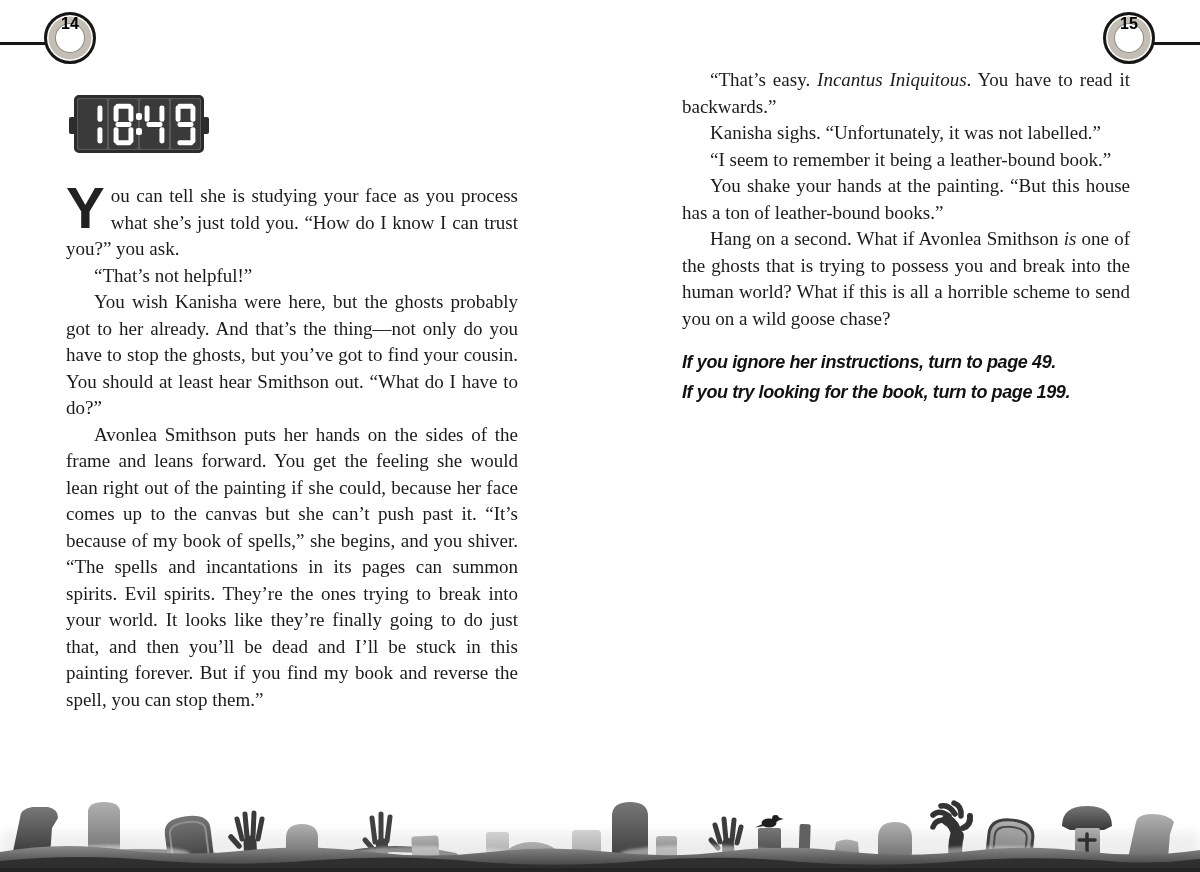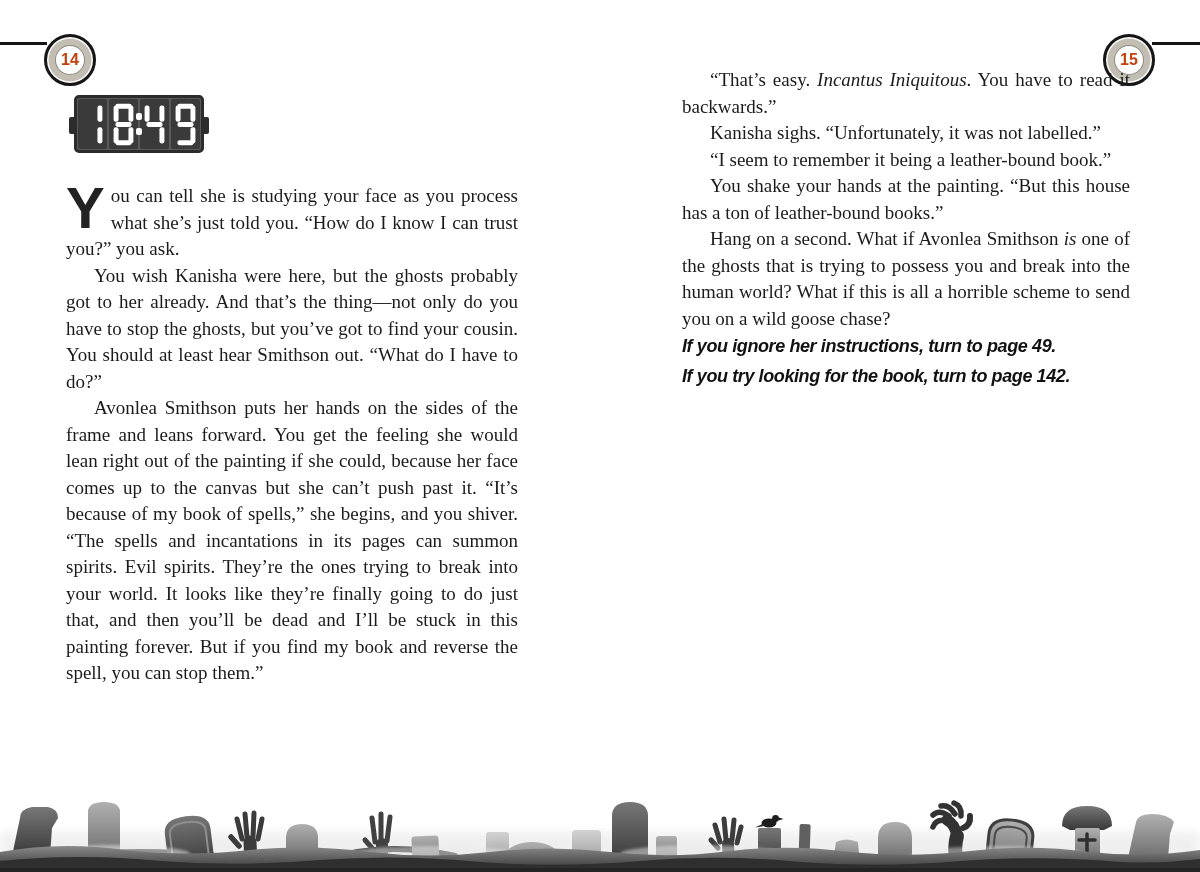--- a/index.html
+++ b/index.html
@@ -3,25 +3,25 @@
 <meta charset="utf-8">
 <style>
   html,body{margin:0;padding:0;background:#fff;}
   .spread{position:relative;width:1200px;height:872px;background:#ffffff;overflow:hidden;
           font-family:"Liberation Serif",serif;color:#1b1b1b;}
 
   
   .rule{position:absolute;top:42px;height:3px;background:#161616;}
   .rule.l{left:0;width:47px;}
   .rule.r{left:1152px;width:48px;}
-  .badge{position:absolute;top:34px;width:52px;height:52px;box-sizing:border-box;border-radius:50%;
+  .badge{position:absolute;top:12px;width:52px;height:52px;box-sizing:border-box;border-radius:50%;
          background:#fff;border:3px solid #161616;
          box-shadow:inset 0 0 0 1.5px #ffffff, inset 0 0 0 8px #c3beb3, inset 0 0 0 9px #8f8a80;
-         display:flex;align-items:center;justify-content:center;
-         font-family:"Liberation Sans",sans-serif;font-weight:700;font-size:16px;color:#c2410c;}
+         display:flex;justify-content:center;
+         font-family:"Liberation Sans",sans-serif;font-weight:700;font-size:16px;color:#000000;}
   .badge.l{left:44px;} .badge.r{left:1103px;}
 
   
   .clock{position:absolute;left:74px;top:95px;display:flex;gap:2px;background:#5a5a5a;
          border:3px solid #2c2c2c;border-radius:5px;padding:1px;}
   .clock .tile{width:29px;height:50px;background:#3a3a3a;border-radius:2px;
                display:flex;align-items:center;justify-content:center;}
   .clock::before,.clock::after{content:"";position:absolute;top:19px;width:7px;height:17px;
                background:#2c2c2c;border-radius:2px;}
   .clock::before{left:-8px;} .clock::after{right:-8px;}
@@ -35,21 +35,21 @@
   .col.left{left:66px;top:183px;width:452px;}
   .col.right{left:682px;top:67px;width:448px;}
   .col p{margin:0;text-indent:28px;}
   .col p.first{text-indent:0;}
   .it{font-style:italic;margin-top:36px;}
   .dropcap{float:left;font-family:"Liberation Sans",sans-serif;font-weight:700;font-size:58px;
            line-height:44px;padding:3px 8px 0 0;letter-spacing:-2px;color:#222;}
   .choice{font-family:"Liberation Sans",sans-serif;font-weight:700;font-style:italic;
           font-size:18px;line-height:29.5px;text-indent:0 !important;text-align:left;
           letter-spacing:-0.4px;color:#111;}
-  .choices{margin-top:0;}
+  .choices{margin-top:16px;}
 
   
   .graveyard{position:absolute;left:0;bottom:0;width:1200px;height:78px;display:block;}
 </style>
 </head>
 <body>
 
 <div class="spread">
 
   <div class="rule l"></div>
@@ -99,33 +99,34 @@
           <rect x="20.5" y="29" width="5.5" height="18" rx="2.4"></rect>
           <rect x="6" y="43.5" width="18" height="5.5" rx="2.4"></rect>
           <rect x="4" y="5" width="5.5" height="18" rx="2.4"></rect>
           <rect x="6" y="23.2" width="18" height="5.6" rx="2.4"></rect>
         </svg>
       </span>
     </div>
 
   <div class="col left">
     <p class="first"><span class="dropcap">Y</span><span><span>ou can tell she is studying your face as you process what she’s just told you. “How do I know I can trust you?” you ask.</span></span></p>
+    <p><span>“That’s not helpful!”</span></p>
     <p><span>You wish Kanisha were here, but the ghosts probably got to her already. And that’s the thing—not only do you have to stop the ghosts, but you’ve got to find your cousin. You should at least hear Smithson out. “What do I have to do?”</span></p>
     <p><span>Avonlea Smithson puts her hands on the sides of the frame and leans forward. You get the feeling she would lean right out of the painting if she could, because her face comes up to the canvas but she can’t push past it. “It’s because of my book of spells,” she begins, and you shiver. “The spells and incantations in its pages can summon spirits. Evil spirits. They’re the ones trying to break into your world. It looks like they’re finally going to do just that, and then you’ll be dead and I’ll be stuck in this painting forever. But if you find my book and reverse the spell, you can stop them.”</span></p>
   </div>
 
   <div class="col right">
     <p><span>“That’s easy. </span><span class="it">Incantus Iniquitous</span><span>. You have to read it backwards.”</span></p>
     <p><span>Kanisha sighs. “Unfortunately, it was not labelled.”</span></p>
     <p><span>“I seem to remember it being a leather-bound book.”</span></p>
     <p><span>You shake your hands at the painting. “But this house has a ton of leather-bound books.”</span></p>
     <p><span>Hang on a second. What if Avonlea Smithson </span><span class="it">is</span><span> one of the ghosts that is trying to possess you and break into the human world? What if this is all a horrible scheme to send you on a wild goose chase?</span></p>
     <div class="choices">
       <p class="choice">If you ignore her instructions, turn to page 49.</p>
-      <p class="choice">If you try looking for the book, turn to page 142.</p>
+      <p class="choice">If you try looking for the book, turn to page 199.</p>
     </div>
   </div>
 
   <svg class="graveyard" viewBox="0 0 1200 78" preserveAspectRatio="none" xmlns="http://www.w3.org/2000/svg">
     <defs>
       <linearGradient id="gL" x1="0" y1="0" x2="0" y2="1">
           <stop offset="0" stop-color="#d2d2d2"></stop>
           <stop offset="1" stop-color="#9c9c9c"></stop>
         </linearGradient>
       <linearGradient id="gM" x1="0" y1="0" x2="0" y2="1">

